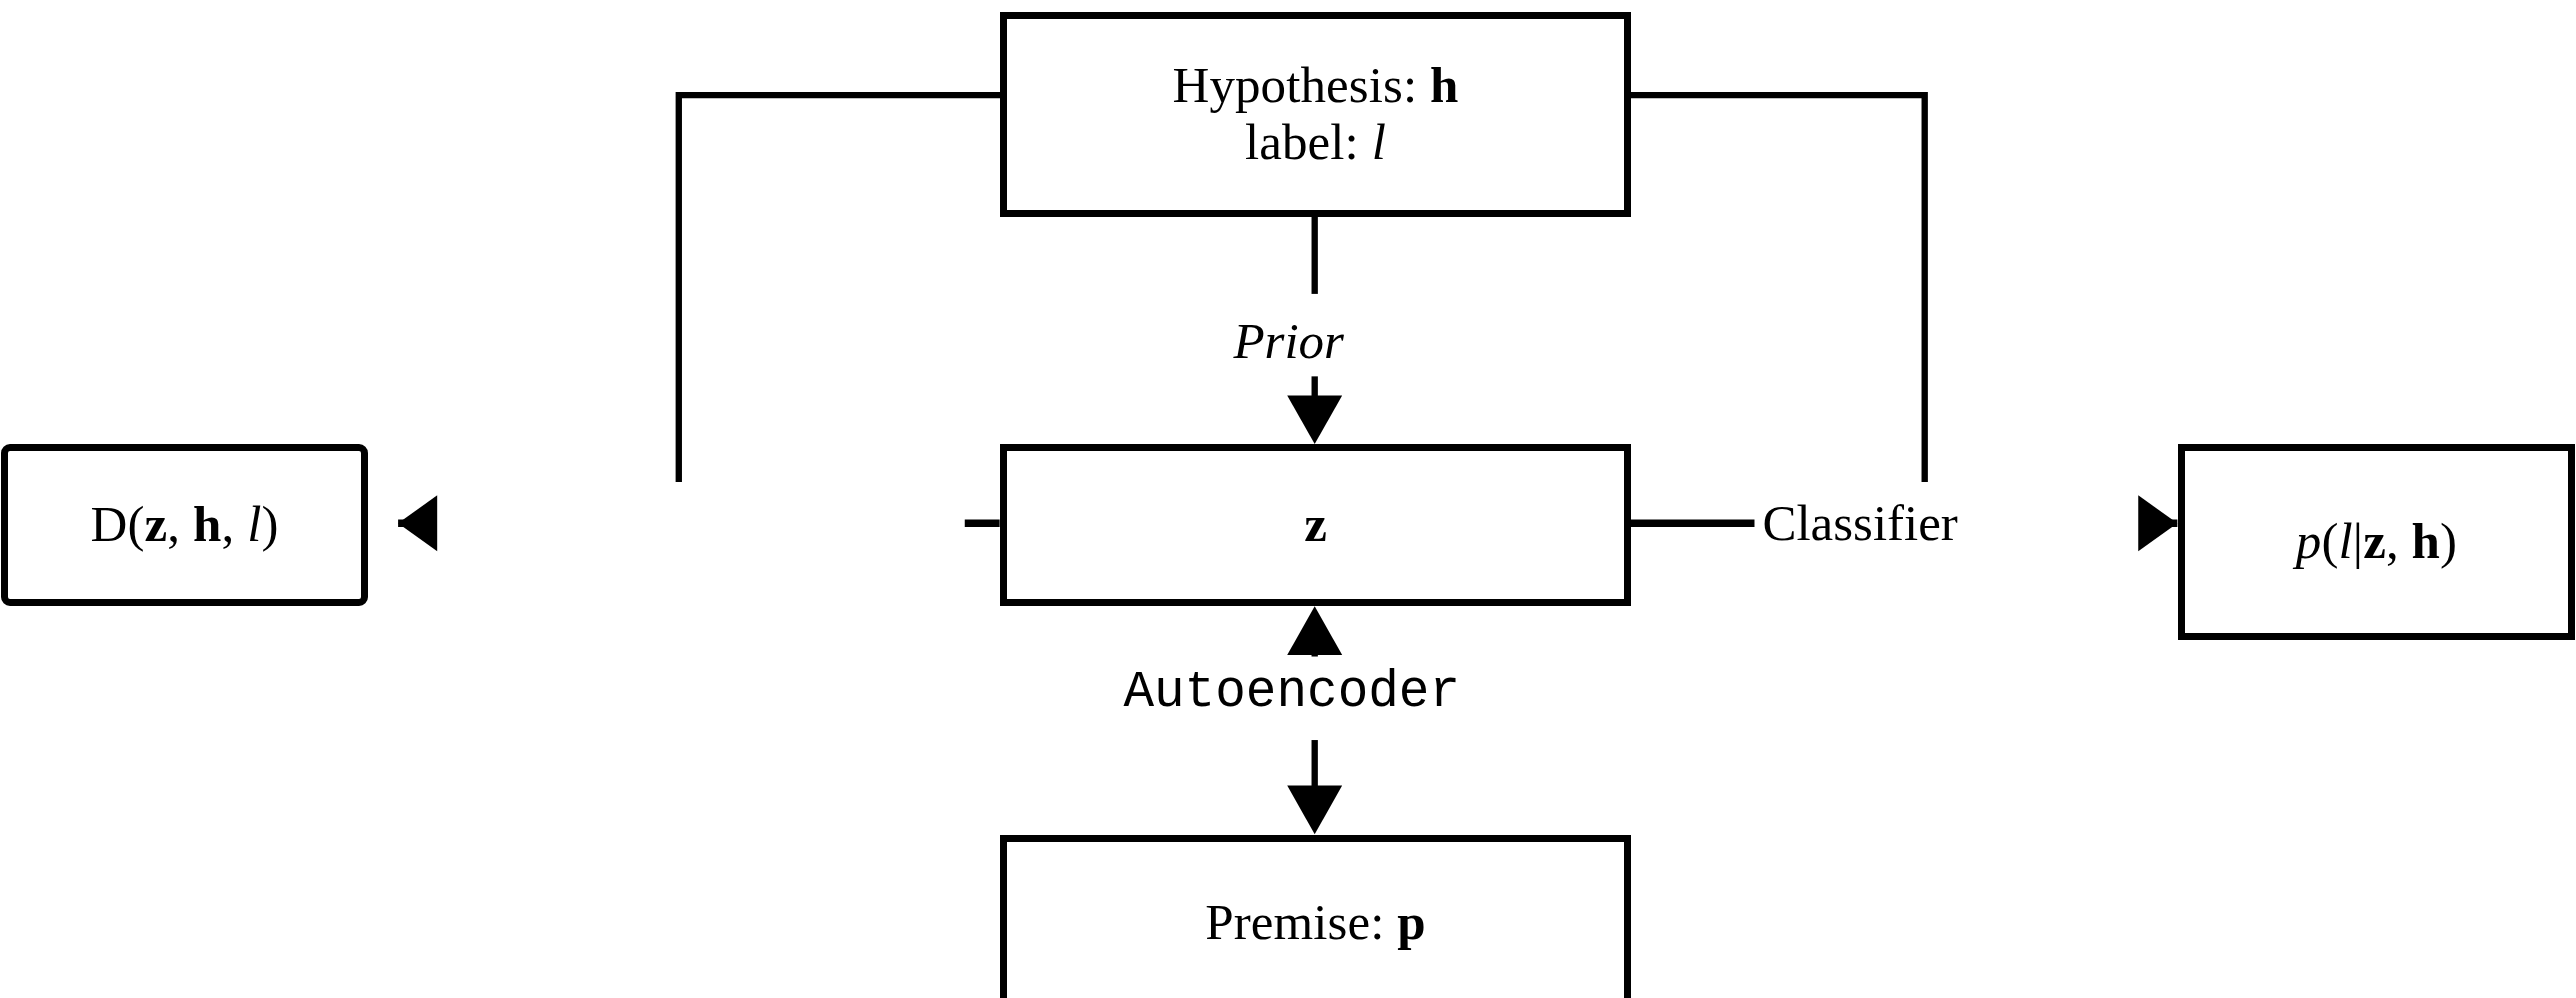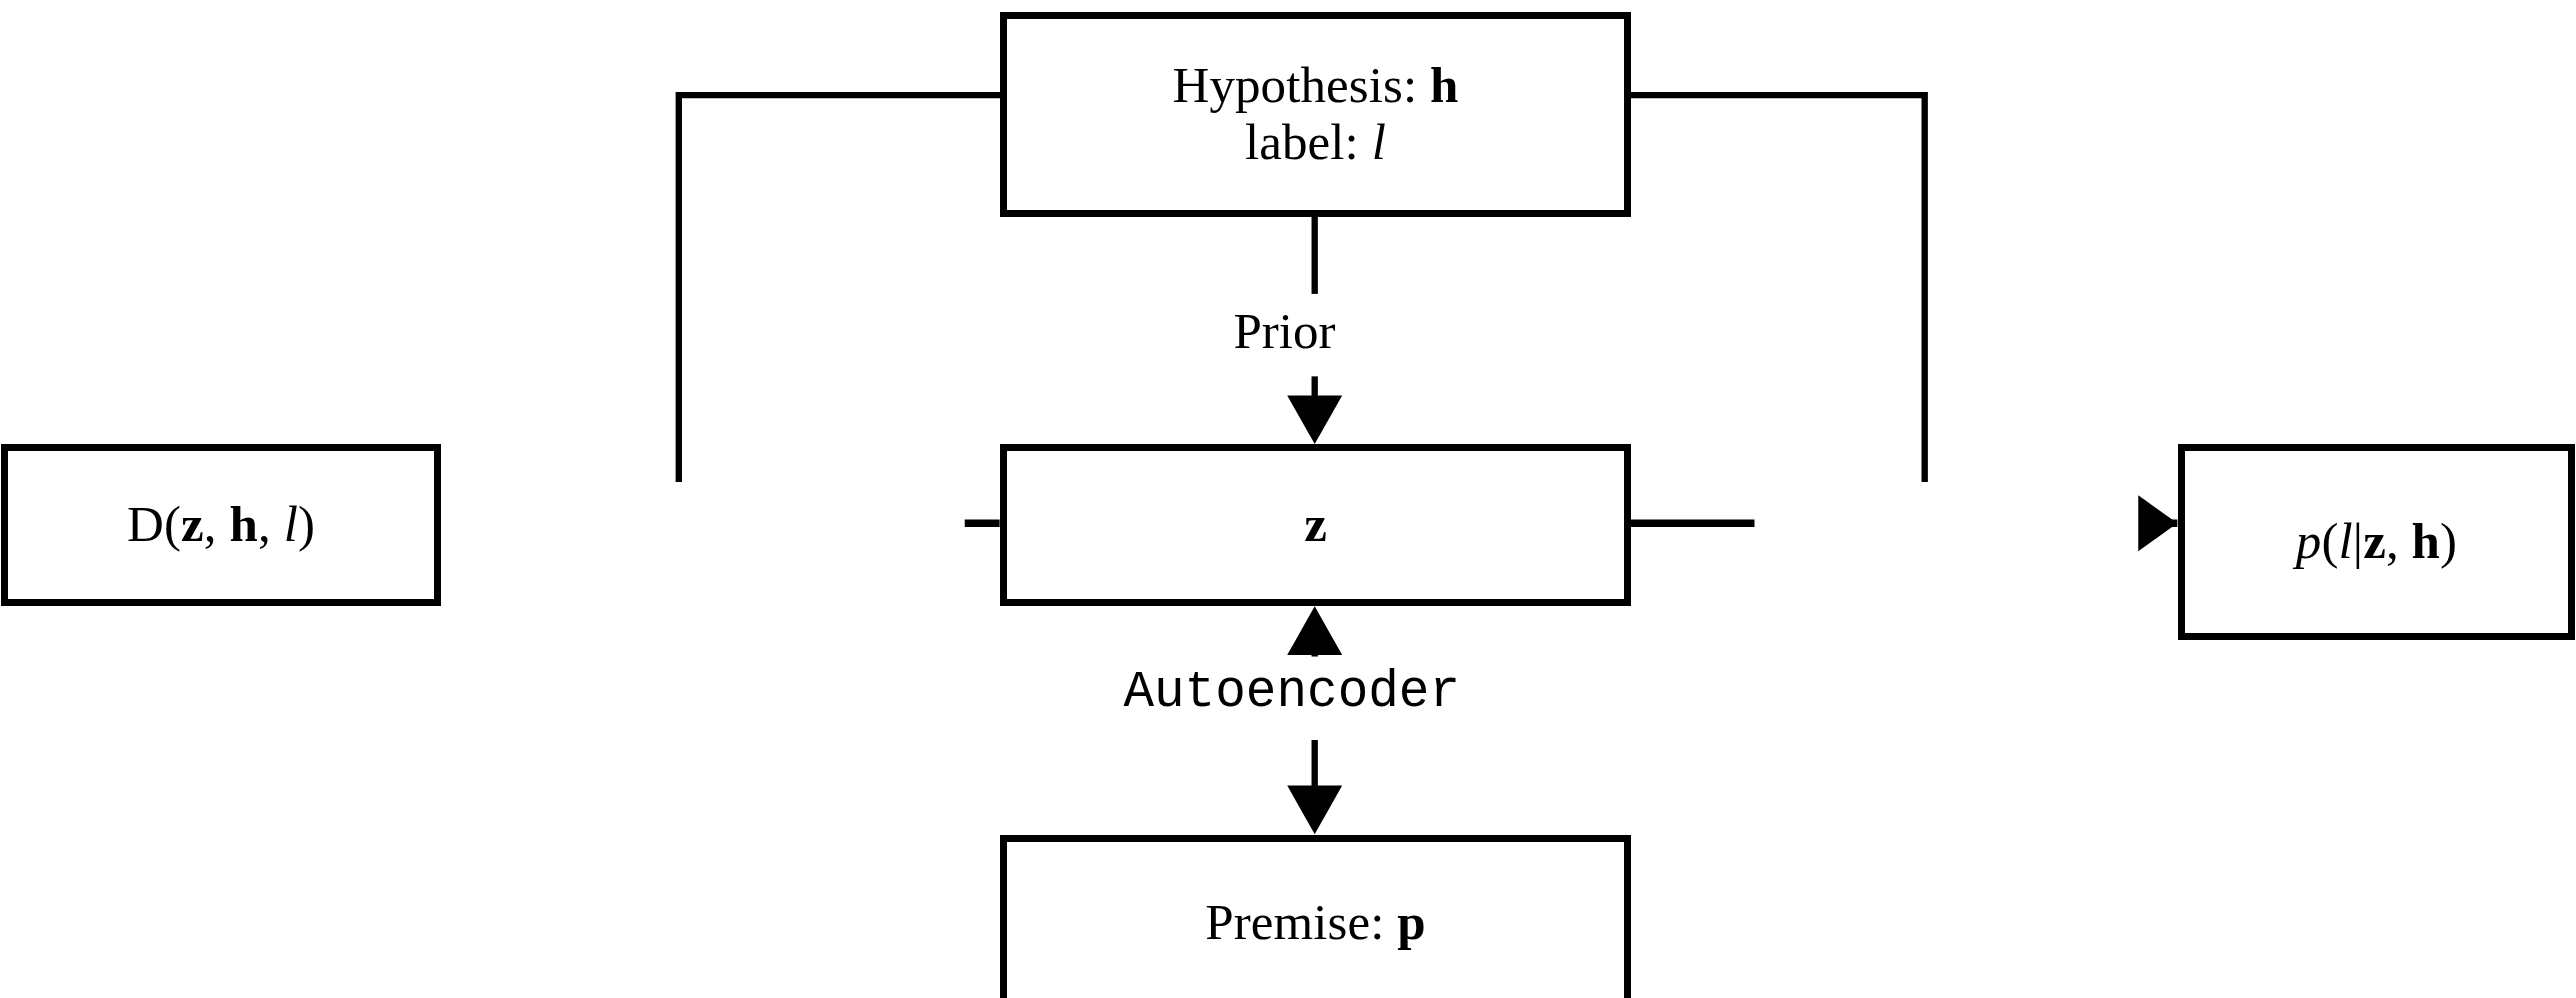--- a/index.html
+++ b/index.html
@@ -58,39 +58,39 @@
   #box-latent {
     left: 1000px; top: 444px;
     width: 631px; height: 162px;
   }
   #box-premise {
     left: 1000px; top: 835px;
     width: 631px; height: 175px;
   }
   #box-discriminator-out {
     left: 1.1px; top: 444px;
-    width: 440px; height: 162px;
+    width: 367px; height: 162px; border-radius: 9px;
   }
   #box-classifier-out {
     left: 2178px; top: 444px;
     width: 397px; height: 196px;
   }
 
   
   .edge-label {
     position: absolute;
     font-size: 51px;
     line-height: 1;
     white-space: nowrap;
     background: #ffffff;
     padding: 0 7.4px;
     z-index: 4;
     text-align: center;
   }
-  #label-prior        { left: 1226px; top: 306px;  }
+  #label-prior        { left: 1226px; top: 316px; font-style: italic;  }
   #label-autoencoder  { left: 1116px; top: 667px; font-family: Liberation Mono, monospace; }
   #label-discriminator{ left: 435px;  top: 498px;  }
   #label-classifier   { left: 1755px; top: 498px;  }
 </style>
 </head>
 <body>
 
 <div id="diagram-root">
 
   <svg id="connector-layer" viewBox="0 0 4871 1888" width="2576" height="998" xmlns="http://www.w3.org/2000/svg">
@@ -155,15 +155,16 @@
 
   <div class="node-box" id="box-classifier-out">
     <span class="node-line"><span class="ital-sym">p</span><span>(</span><span class="ital-sym">l</span><span>|</span><span class="bold-sym">z</span><span>, </span><span class="bold-sym">h</span><span>)</span></span>
   </div>
 
   <div class="edge-label" id="label-prior">Prior</div>
 
   <div class="edge-label" id="label-autoencoder">Autoencoder</div>
 
 
+  <div class="edge-label" id="label-classifier">Classifier</div>
 
 </div>
 
 
 </body></html>

